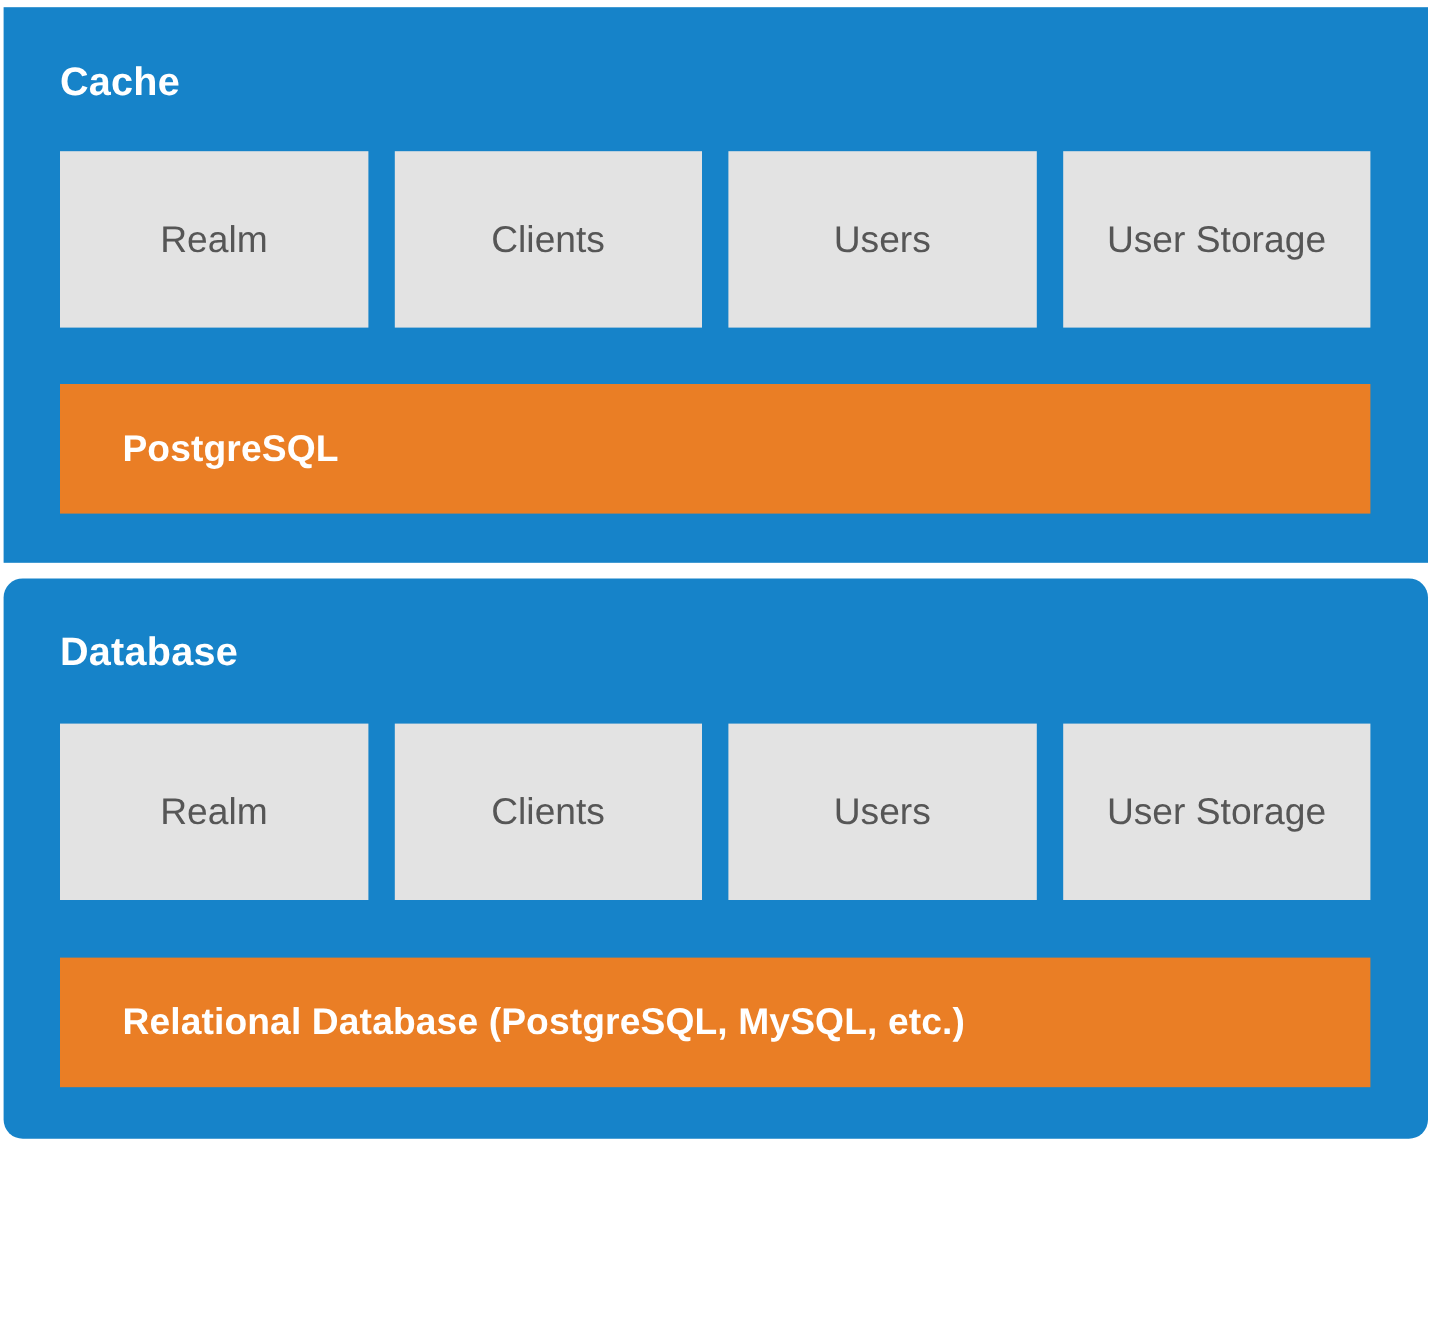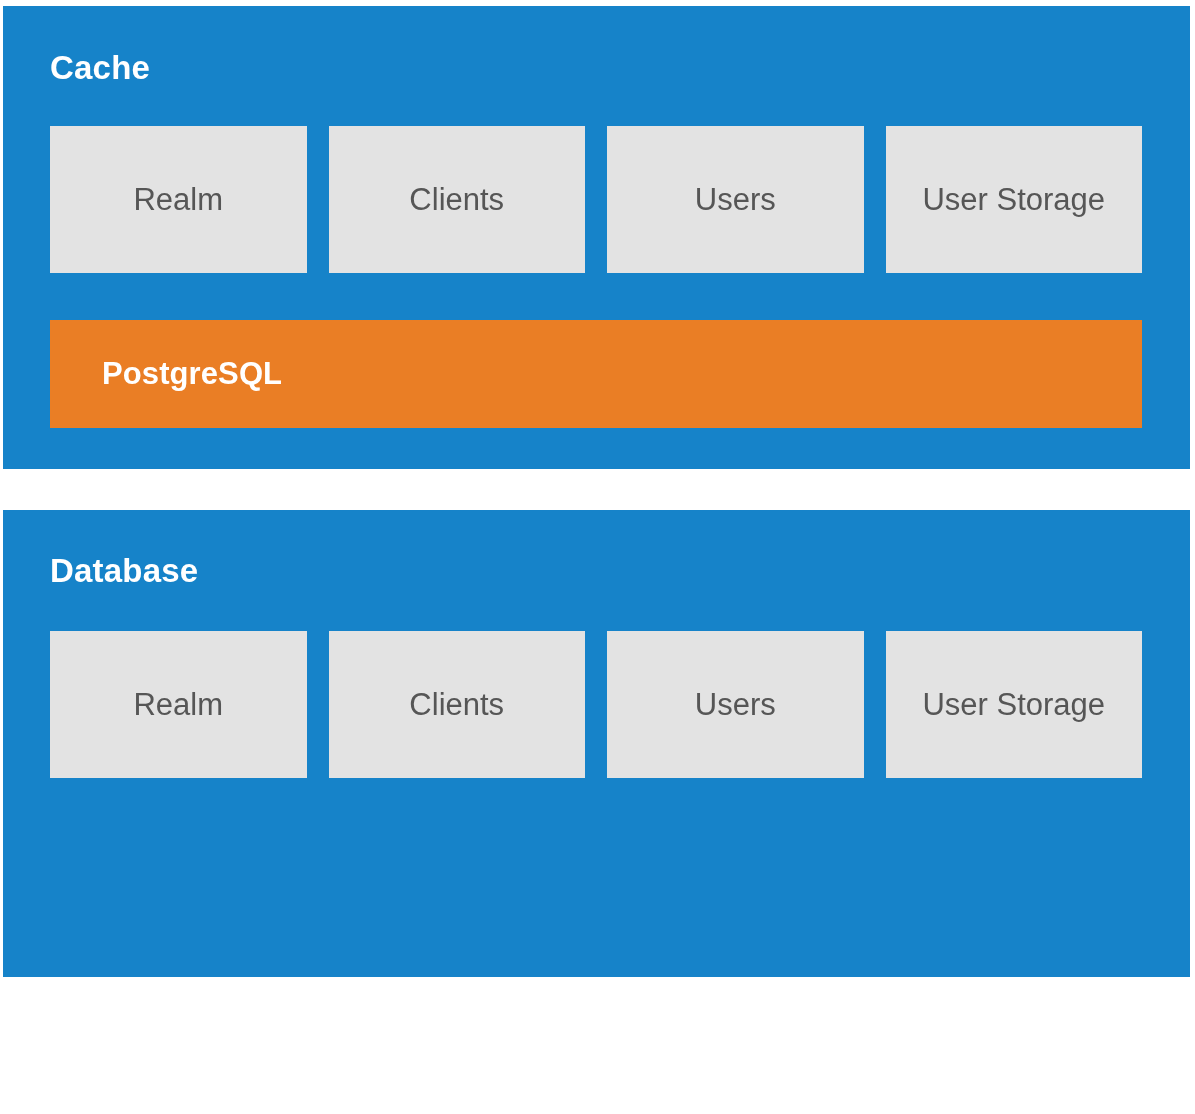--- a/index.html
+++ b/index.html
@@ -22,21 +22,21 @@
 
   
   .panel {
     position: absolute;
     left: 3px;
     width: 1187px;
     background: #1683C9;
     box-sizing: border-box;
   }
   .panel-cache    { top: 6px;    height: 463px; }
-  .panel-database { top: 510px;  height: 467px; }
+  .panel-database { top: 482px;  height: 467px; border-radius: 16px; }
   .panel-spi      { top: 1010px; height: 104px; }
 
   
   .panel-title {
     position: absolute;
     left: 47px;
     color: #ffffff;
     font-size: 33px;
     font-weight: bold;
     letter-spacing: 0.2px;
@@ -116,16 +116,19 @@
   <section class="panel panel-database">
     <div class="panel-title">Database</div>
 
     <div class="box-row">
       <div class="component-box">Realm</div>
       <div class="component-box">Clients</div>
       <div class="component-box">Users</div>
       <div class="component-box">User Storage</div>
     </div>
 
+    <div class="orange-bar">
+      <span class="orange-bar-label">Relational Database (PostgreSQL, MySQL, etc.)</span>
+    </div>
   </section>
 
 
 </div>
 
 </body></html>

